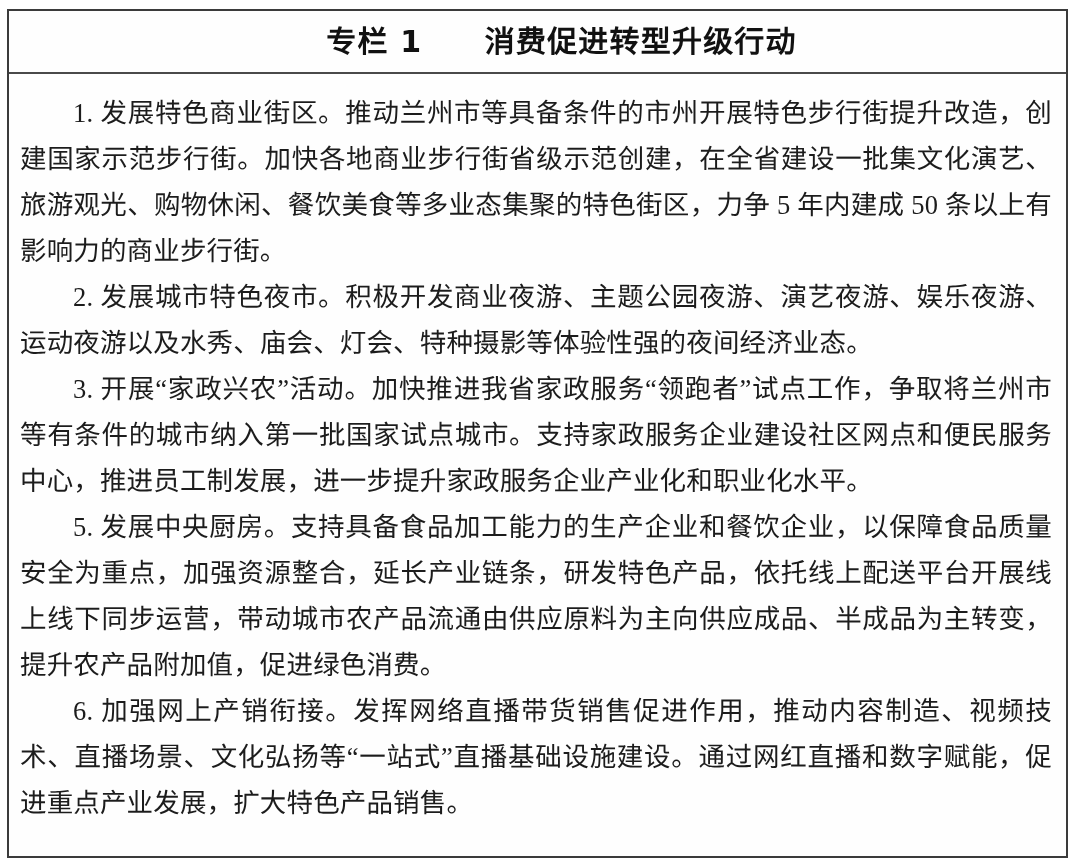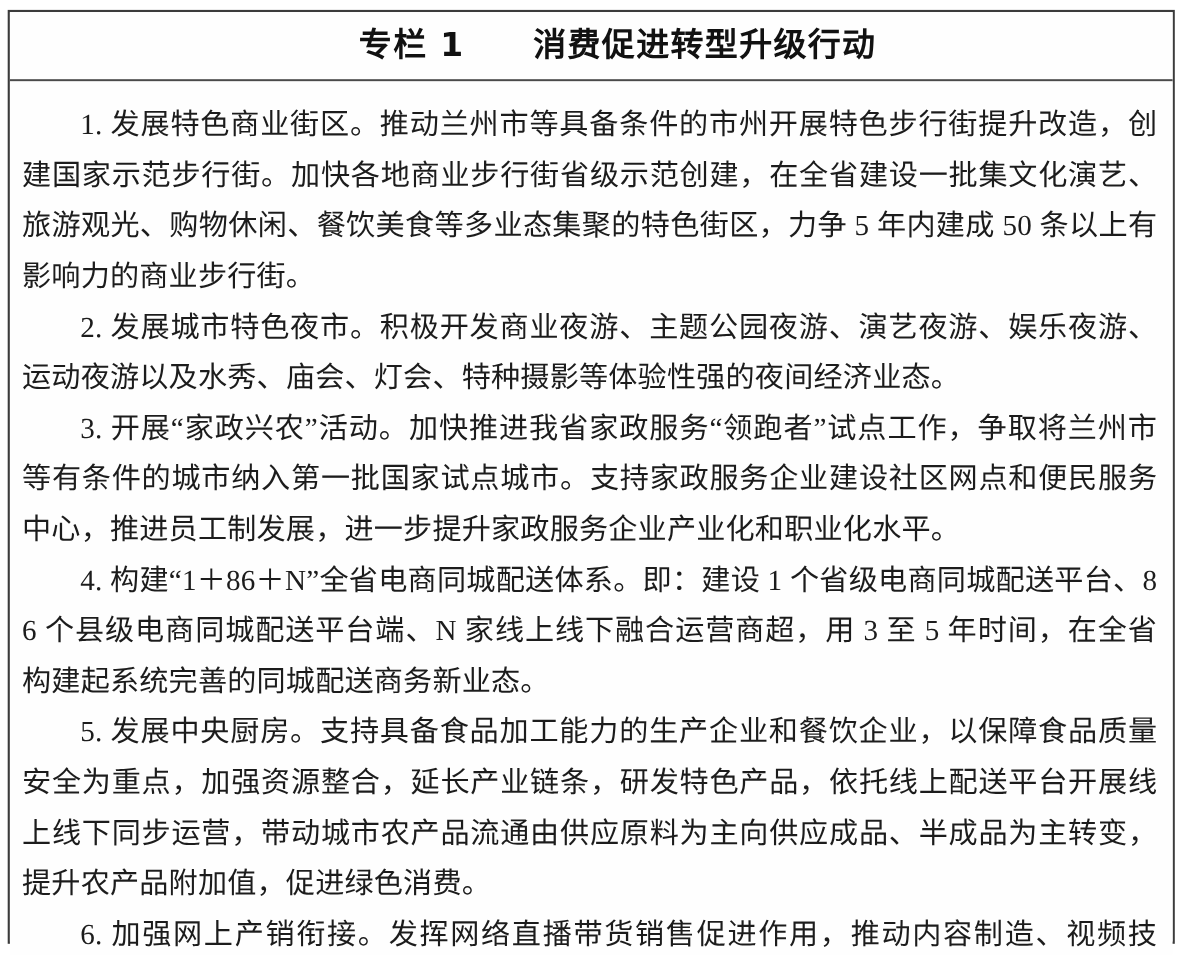--- a/index.html
+++ b/index.html
@@ -95,21 +95,20 @@
     </div>
 
     <div class="body-area">
 
       <p class="para">1. 发展特色商业街区。推动兰州市等具备条件的市州开展特色步行街提升改造，创建国家示范步行街。加快各地商业步行街省级示范创建，在全省建设一批集文化演艺、旅游观光、购物休闲、餐饮美食等多业态集聚的特色街区，力争 5 年内建成 50 条以上有影响力的商业步行街。</p>
 
       <p class="para">2. 发展城市特色夜市。积极开发商业夜游、主题公园夜游、演艺夜游、娱乐夜游、运动夜游以及水秀、庙会、灯会、特种摄影等体验性强的夜间经济业态。</p>
 
       <p class="para">3. 开展“家政兴农”活动。加快推进我省家政服务“领跑者”试点工作，争取将兰州市等有条件的城市纳入第一批国家试点城市。支持家政服务企业建设社区网点和便民服务中心，推进员工制发展，进一步提升家政服务企业产业化和职业化水平。</p>
 
-      <p class="para">4. 构建“1＋86＋N”全省电商同城配送体系。即：建设 1 个省级电商同城配送平台、86 个县级电商同城配送平台端、N 家线上线下融合运营商超，用 3 至 5 年时间，在全省构建起系统完善的同城配送商务新业态。</p>
 
       <p class="para">5. 发展中央厨房。支持具备食品加工能力的生产企业和餐饮企业，以保障食品质量安全为重点，加强资源整合，延长产业链条，研发特色产品，依托线上配送平台开展线上线下同步运营，带动城市农产品流通由供应原料为主向供应成品、半成品为主转变，提升农产品附加值，促进绿色消费。</p>
 
       <p class="para">6. 加强网上产销衔接。发挥网络直播带货销售促进作用，推动内容制造、视频技术、直播场景、文化弘扬等“一站式”直播基础设施建设。通过网红直播和数字赋能，促进重点产业发展，扩大特色产品销售。</p>
 
     </div>
 
   </div>
 
 </div>

